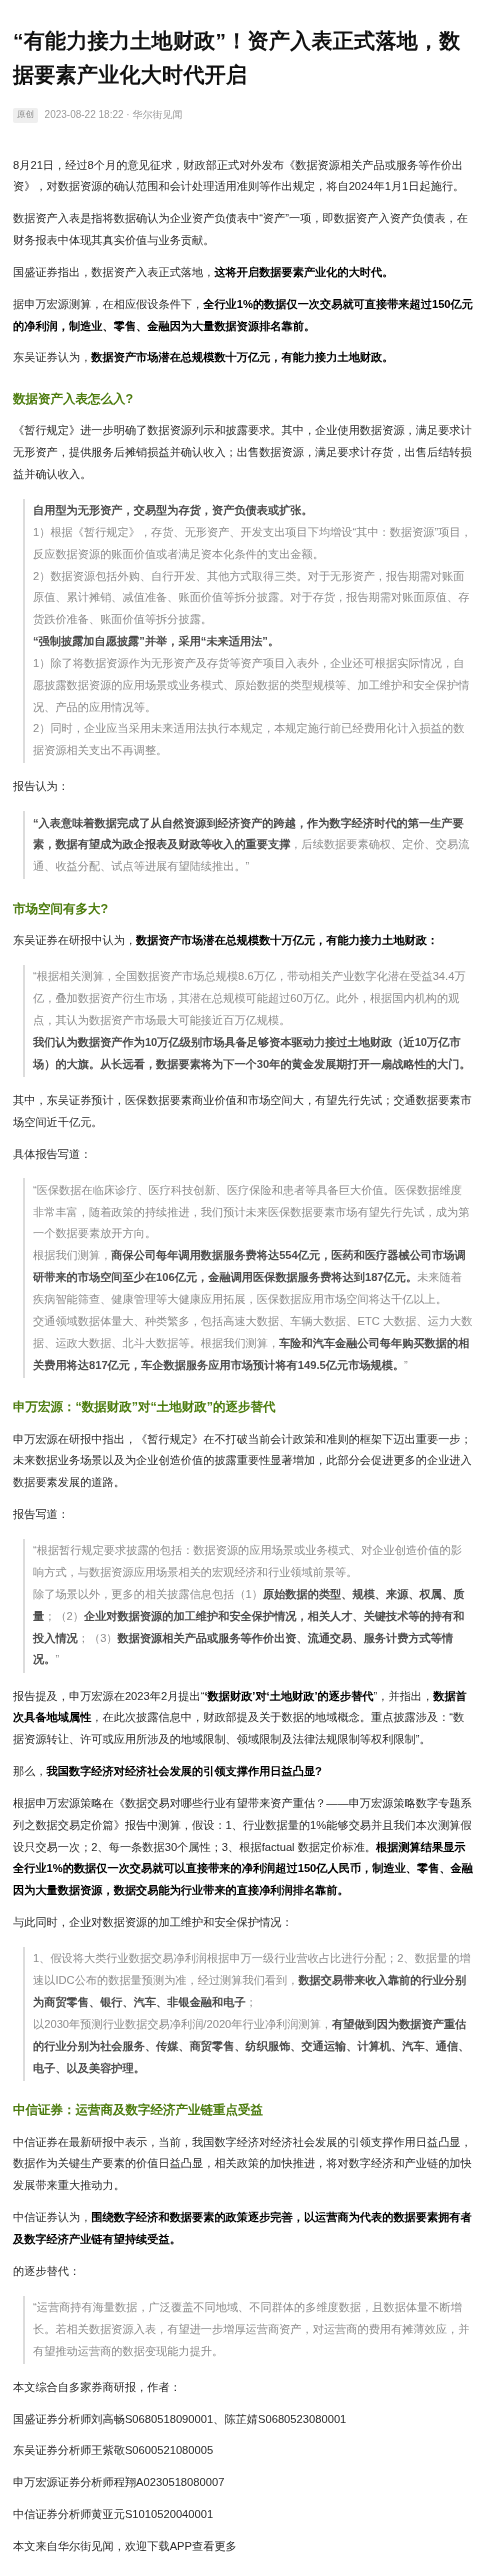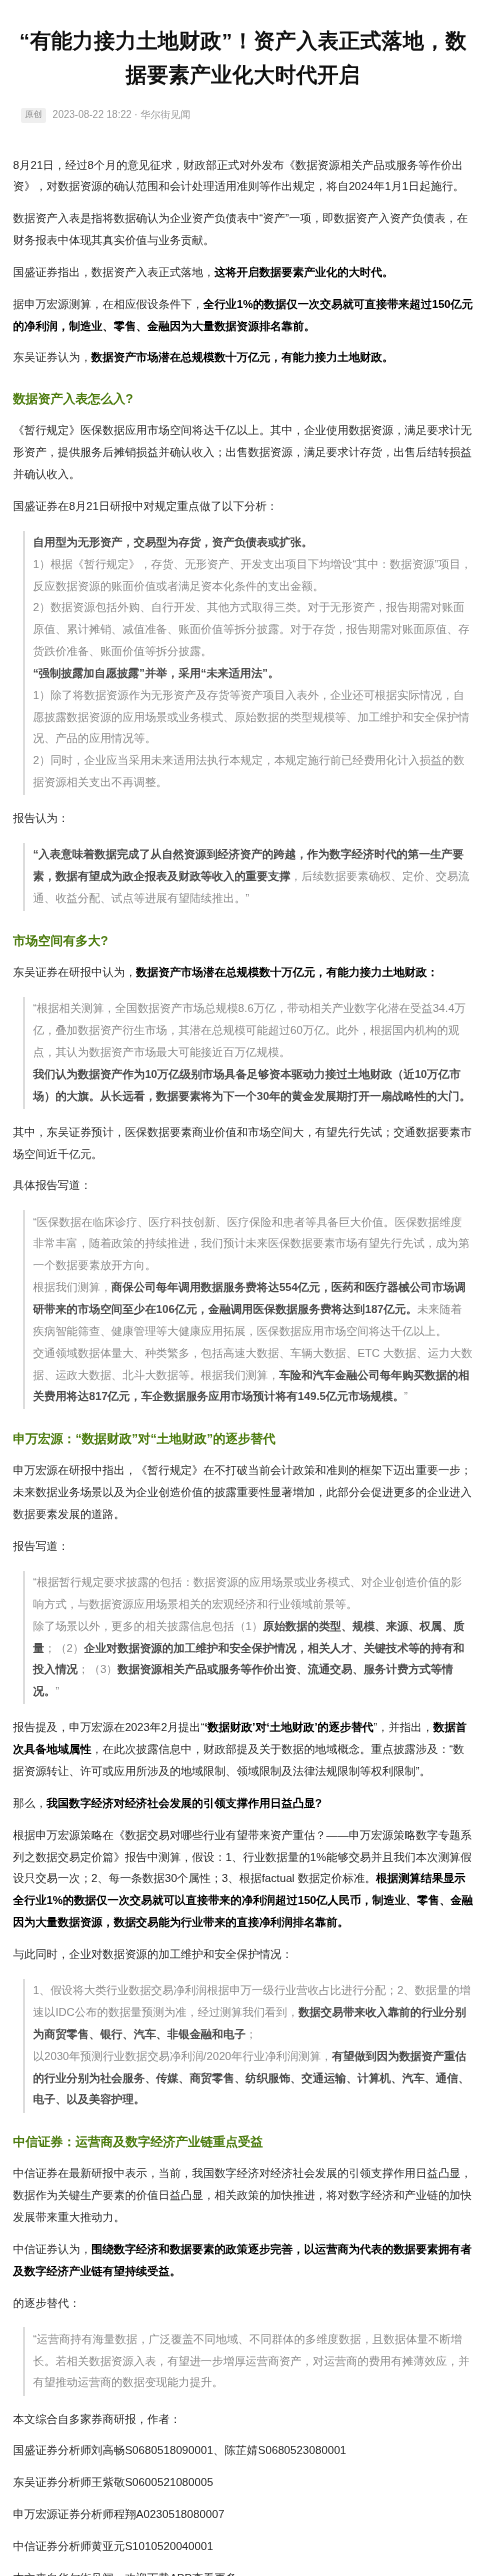--- a/index.html
+++ b/index.html
@@ -3,23 +3,23 @@
 <meta charset="utf-8">
 <style>
   html, body { margin:0; padding:0; }
   body {
     width:486px; min-height:2576px; background:#ffffff;
     font-family:"Liberation Sans", sans-serif;
   }
   .article { padding:24px 13px 32px 13px; box-sizing:border-box; }
   h1.title {
     font-size:21px; line-height:1.62; font-weight:700; color:#111111;
-    margin:0 0 16px 0; letter-spacing:0.3px;text-align:center;
+    margin:0 0 16px 0; letter-spacing:0.3px;
   }
-  .meta { display:flex; align-items:center; gap:6.6px; margin:0 0 32px 8px; }
+  .meta { display:flex; align-items:center; gap:6.6px; margin:0 0 32px 0; }
   .badge {
     font-size:8.5px; color:#8a8a8a; background:#efefef;
     padding:1.3px 4px; border-radius:2px; line-height:1.4; flex:0 0 auto;
   }
   .meta-text { font-size:10px; color:#9a9a9a; }
   p.para {
     font-size:11.2px; line-height:1.95; color:#2b2b2b; margin:10px 0;
   }
   p.para strong { color:#000000; font-weight:700;text-align:right; }
   h2.section {
@@ -46,22 +46,21 @@
     <span class="meta-text">2023-08-22 18:22 · 华尔街见闻</span>
   </div>
 
   <div id="article-body">
       <p class="para">8月21日，经过8个月的意见征求，财政部正式对外发布《数据资源相关产品或服务等作价出资》，对数据资源的确认范围和会计处理适用准则等作出规定，将自2024年1月1日起施行。</p>
       <p class="para">数据资产入表是指将数据确认为企业资产负债表中“资产”一项，即数据资产入资产负债表，在财务报表中体现其真实价值与业务贡献。</p>
       <p class="para">国盛证券指出，数据资产入表正式落地，<strong>这将开启数据要素产业化的大时代。</strong></p>
       <p class="para">据申万宏源测算，在相应假设条件下，<strong>全行业1%的数据仅一次交易就可直接带来超过150亿元的净利润，制造业、零售、金融因为大量数据资源排名靠前。</strong></p>
       <p class="para">东吴证券认为，<strong>数据资产市场潜在总规模数十万亿元，有能力接力土地财政。</strong></p>
       <h2 class="section">数据资产入表怎么入?</h2>
-      <p class="para">《暂行规定》医保数据应用市场空间将达千亿以上。其中，企业使用数据资源，满足要求计无形资产，提供服务后摊销损益并确认收入；出售数据资源，满足要求计存货，出售后结转损益并确认收入。</p>
-      <p class="para">国盛证券在8月21日研报中对规定重点做了以下分析：</p>
+      <p class="para">《暂行规定》进一步明确了数据资源列示和披露要求。其中，企业使用数据资源，满足要求计无形资产，提供服务后摊销损益并确认收入；出售数据资源，满足要求计存货，出售后结转损益并确认收入。</p>
       <blockquote class="quote">
         <p><strong>自用型为无形资产，交易型为存货，资产负债表或扩张。</strong></p>
         <p>1）根据《暂行规定》，存货、无形资产、开发支出项目下均增设“其中：数据资源”项目，反应数据资源的账面价值或者满足资本化条件的支出金额。</p>
         <p>2）数据资源包括外购、自行开发、其他方式取得三类。对于无形资产，报告期需对账面原值、累计摊销、减值准备、账面价值等拆分披露。对于存货，报告期需对账面原值、存货跌价准备、账面价值等拆分披露。</p>
         <p><strong>“强制披露加自愿披露”并举，采用“未来适用法”。</strong></p>
         <p>1）除了将数据资源作为无形资产及存货等资产项目入表外，企业还可根据实际情况，自愿披露数据资源的应用场景或业务模式、原始数据的类型规模等、加工维护和安全保护情况、产品的应用情况等。</p>
         <p>2）同时，企业应当采用未来适用法执行本规定，本规定施行前已经费用化计入损益的数据资源相关支出不再调整。</p>
       </blockquote>
       <p class="para">报告认为：</p>
       <blockquote class="quote">

